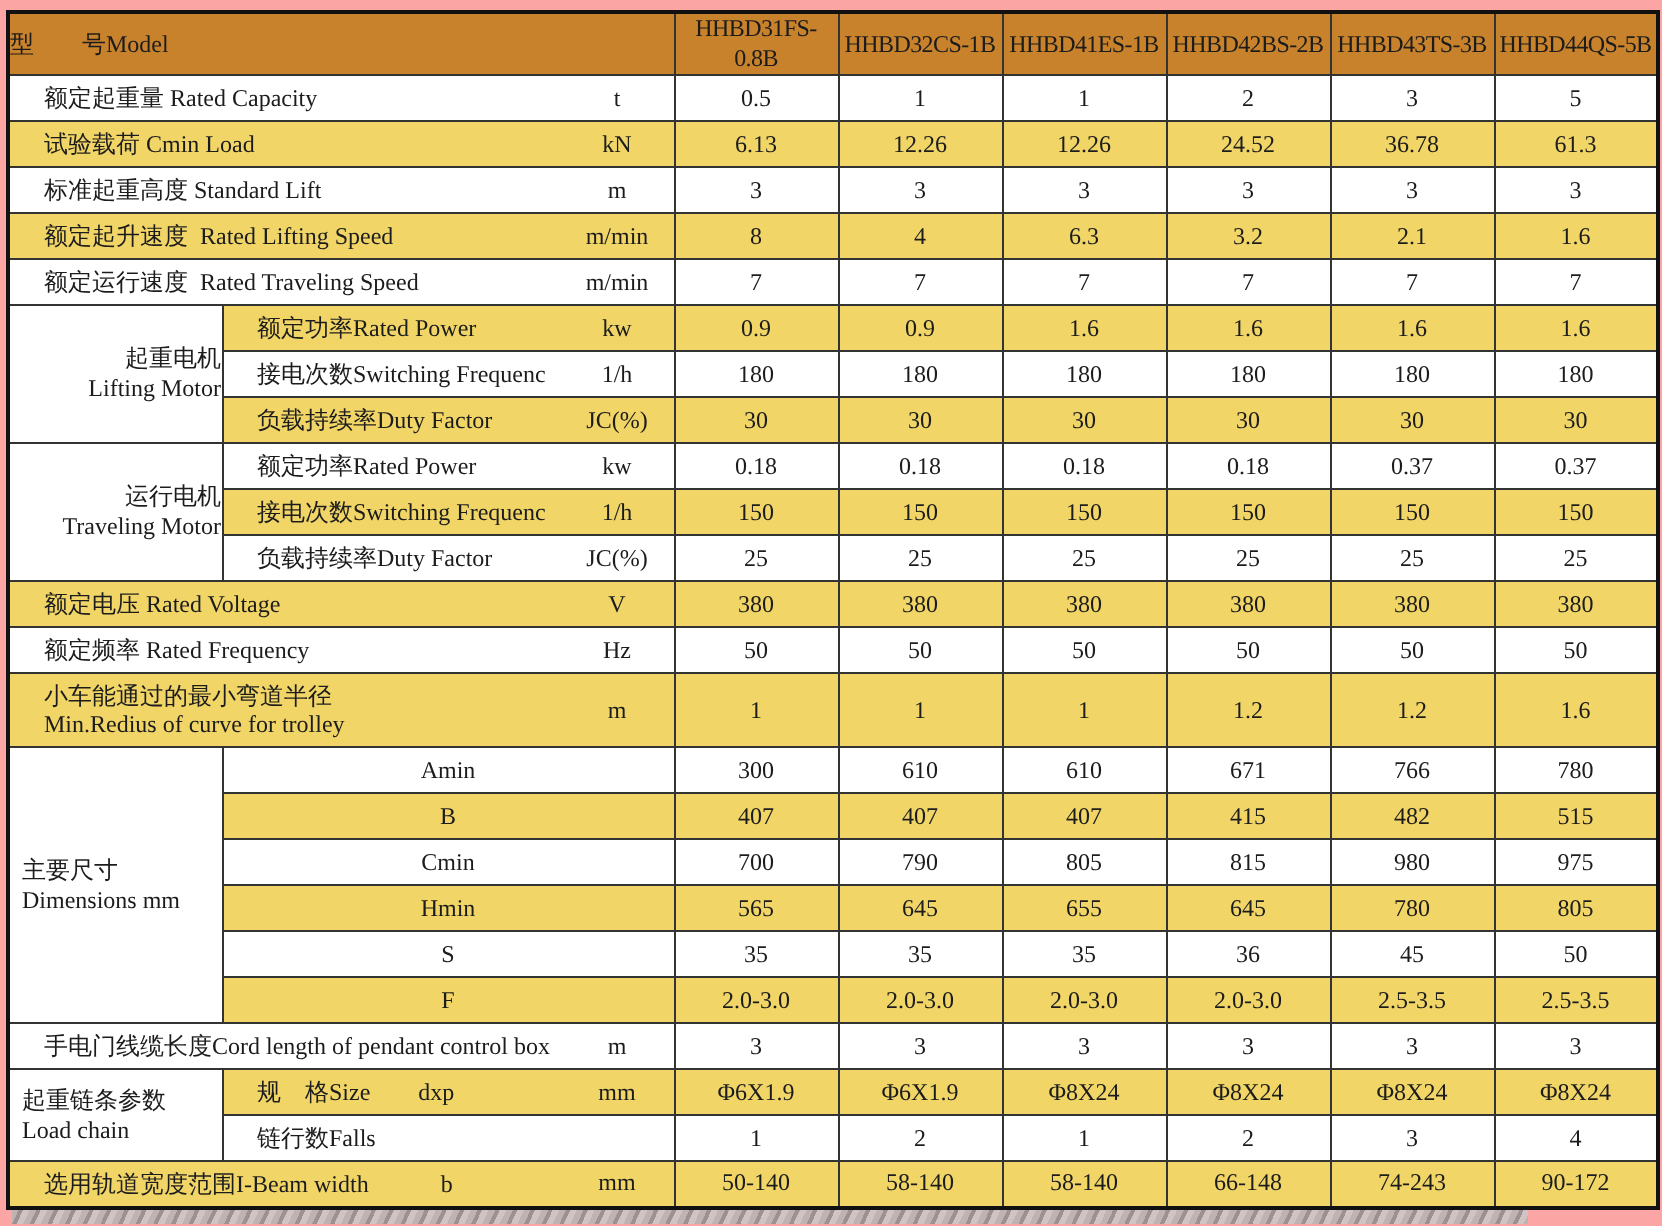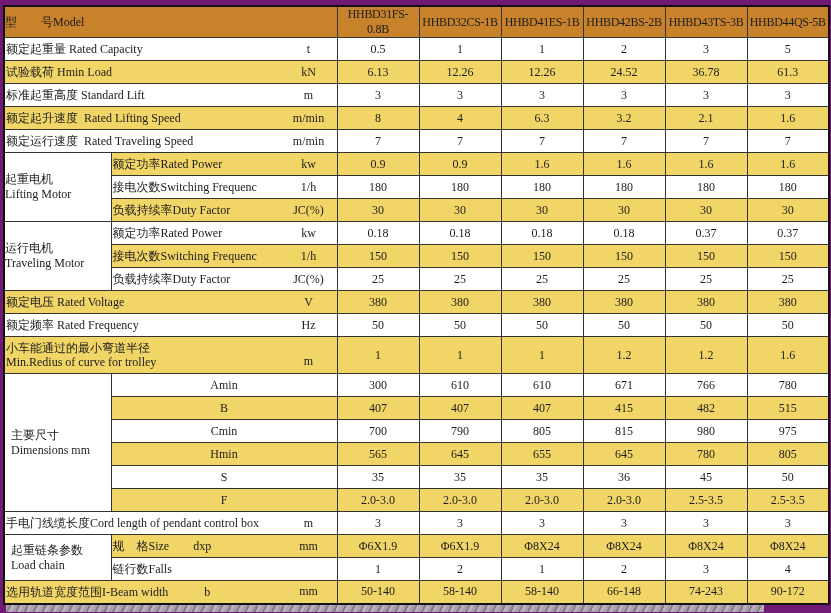--- a/index.html
+++ b/index.html
@@ -5,52 +5,52 @@
   :root{
     --header-bg:#c8822c;
     --yellow:#f1d667;
     --white:#ffffff;
     --border:#333333;
     --outer:#111111;
     --text:#1c1c1c;
   }
   html,body{margin:0;padding:0;background:#ffffff;}
   body{font-family:"Liberation Serif","DejaVu Serif",serif;color:var(--text);}
-  .page{width:831px;height:613px;background:#701a75;overflow:hidden;position:relative;}
+  .page{width:831px;height:613px;background:#fca5a5;overflow:hidden;position:relative;}
   table.spec{
     border-collapse:collapse;
     table-layout:fixed;
     margin:5px 0 0 3px;
     width:822px;
     border:2px solid var(--outer);
   }
   table.spec th, table.spec td{
     border:1px solid var(--border);
     padding:0;
     font-size:12px;
     font-weight:normal;
     color:var(--text);
     overflow:hidden;
   }
   thead th{background:var(--header-bg);height:23px;}
   th.header-label{text-align:left;padding-left:9px;}
   th.model-cell{text-align:center;font-size:11.5px;letter-spacing:-0.3px;}
   tr.white td{background:var(--white);}
   tr.yellow td{background:var(--yellow);}
-  td.group-cell{background:var(--white) !important;text-align:left;line-height:1.25;}
+  td.group-cell{background:var(--white) !important;text-align:right;line-height:1.25;}
   td.group-cell.align-left{text-align:left;padding-left:6px;}
   td.value{text-align:center;}
   tbody tr{height:23px;}
   tbody tr.tall{height:37px;}
   .lu{display:flex;justify-content:space-between;align-items:center;width:100%;}
-  .lu .lbl{padding-left:1px;white-space:pre-wrap;line-height:1.2;}
+  .lu .lbl{padding-left:17px;white-space:pre-wrap;line-height:1.2;}
   .lu .unit{width:56px;flex:0 0 56px;text-align:center;}
   .lu.center{justify-content:center;align-items:center;}
   .lu.center .lbl{padding-left:0;}
-  tr.tall .lu{align-items:flex-end;}
+  tr.tall .lu{align-items:center;}
   .shadow-strip{
     margin-left:6px;
     width:758px;height:7px;
     background:repeating-linear-gradient(115deg,#b5b5b5 0 3px,#8d8d8d 3px 5px,#c9c9c9 5px 8px);
     opacity:.85;
   }
 </style>
 </head>
 <body>
 
@@ -88,21 +88,21 @@
           <td class="value">0.5</td>
           <td class="value">1</td>
           <td class="value">1</td>
           <td class="value">2</td>
           <td class="value">3</td>
           <td class="value">5</td>
         </tr>
         <tr class="yellow">
           <td colspan="2">
             <div class="lu">
-              <span class="lbl">试验载荷 Hmin Load</span>
+              <span class="lbl">试验载荷 Cmin Load</span>
               <span class="unit">kN</span>
             </div>
           </td>
           <td class="value">6.13</td>
           <td class="value">12.26</td>
           <td class="value">12.26</td>
           <td class="value">24.52</td>
           <td class="value">36.78</td>
           <td class="value">61.3</td>
         </tr>

